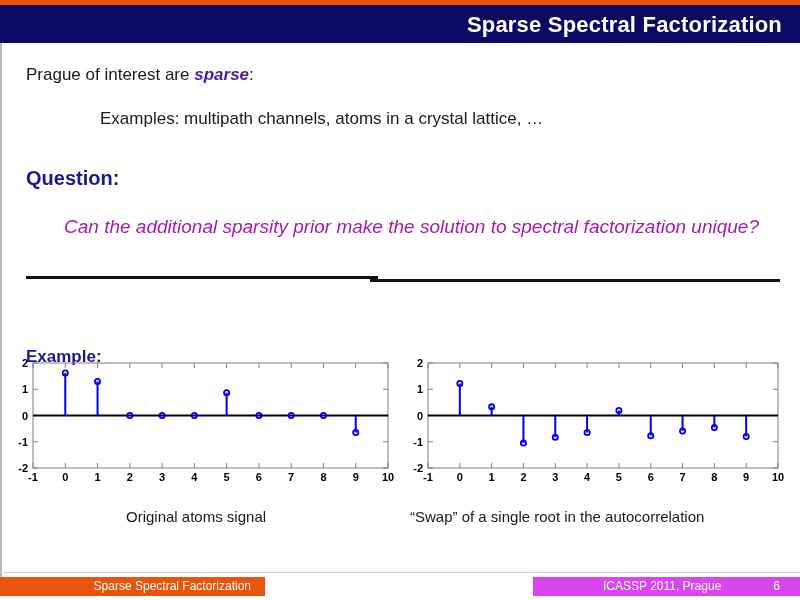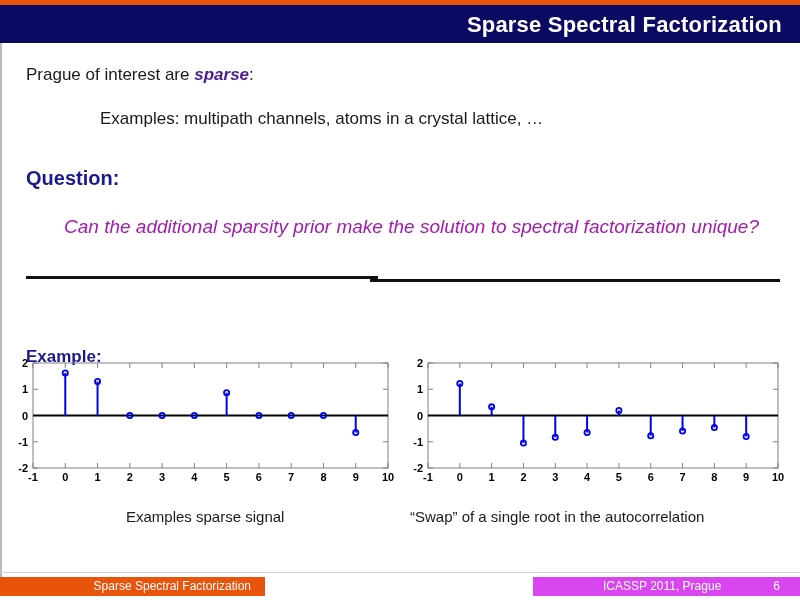--- a/index.html
+++ b/index.html
@@ -230,21 +230,21 @@
         <circle cx="222.72727272727272" cy="72.7125" r="2.6" fill="none" stroke="#0000ee" stroke-width="1.8"></circle>
         <line x1="254.54545454545456" y1="52.5" x2="254.54545454545456" y2="67.9875" stroke="#0000ee" stroke-width="2"></line>
         <circle cx="254.54545454545456" cy="67.9875" r="2.6" fill="none" stroke="#0000ee" stroke-width="1.8"></circle>
         <line x1="286.3636363636364" y1="52.5" x2="286.3636363636364" y2="64.57499999999999" stroke="#0000ee" stroke-width="2"></line>
         <circle cx="286.3636363636364" cy="64.57499999999999" r="2.6" fill="none" stroke="#0000ee" stroke-width="1.8"></circle>
         <line x1="318.1818181818182" y1="52.5" x2="318.1818181818182" y2="73.5" stroke="#0000ee" stroke-width="2"></line>
         <circle cx="318.1818181818182" cy="73.5" r="2.6" fill="none" stroke="#0000ee" stroke-width="1.8"></circle>
       </svg>
   </div>
 
-  <div class="caption caption-left">Examples sparse signal</div>
+  <div class="caption caption-left">Original atoms signal</div>
   <div class="caption caption-right">“Swap” of  a single root in the autocorrelation</div>
 
   <div class="footer-rule"></div>
 
   <div class="footer-orange">
     <span>Sparse Spectral Factorization</span>
   </div>
 
   <div class="footer-navy">
     <span class="conf">ICASSP 2011, Prague</span>

